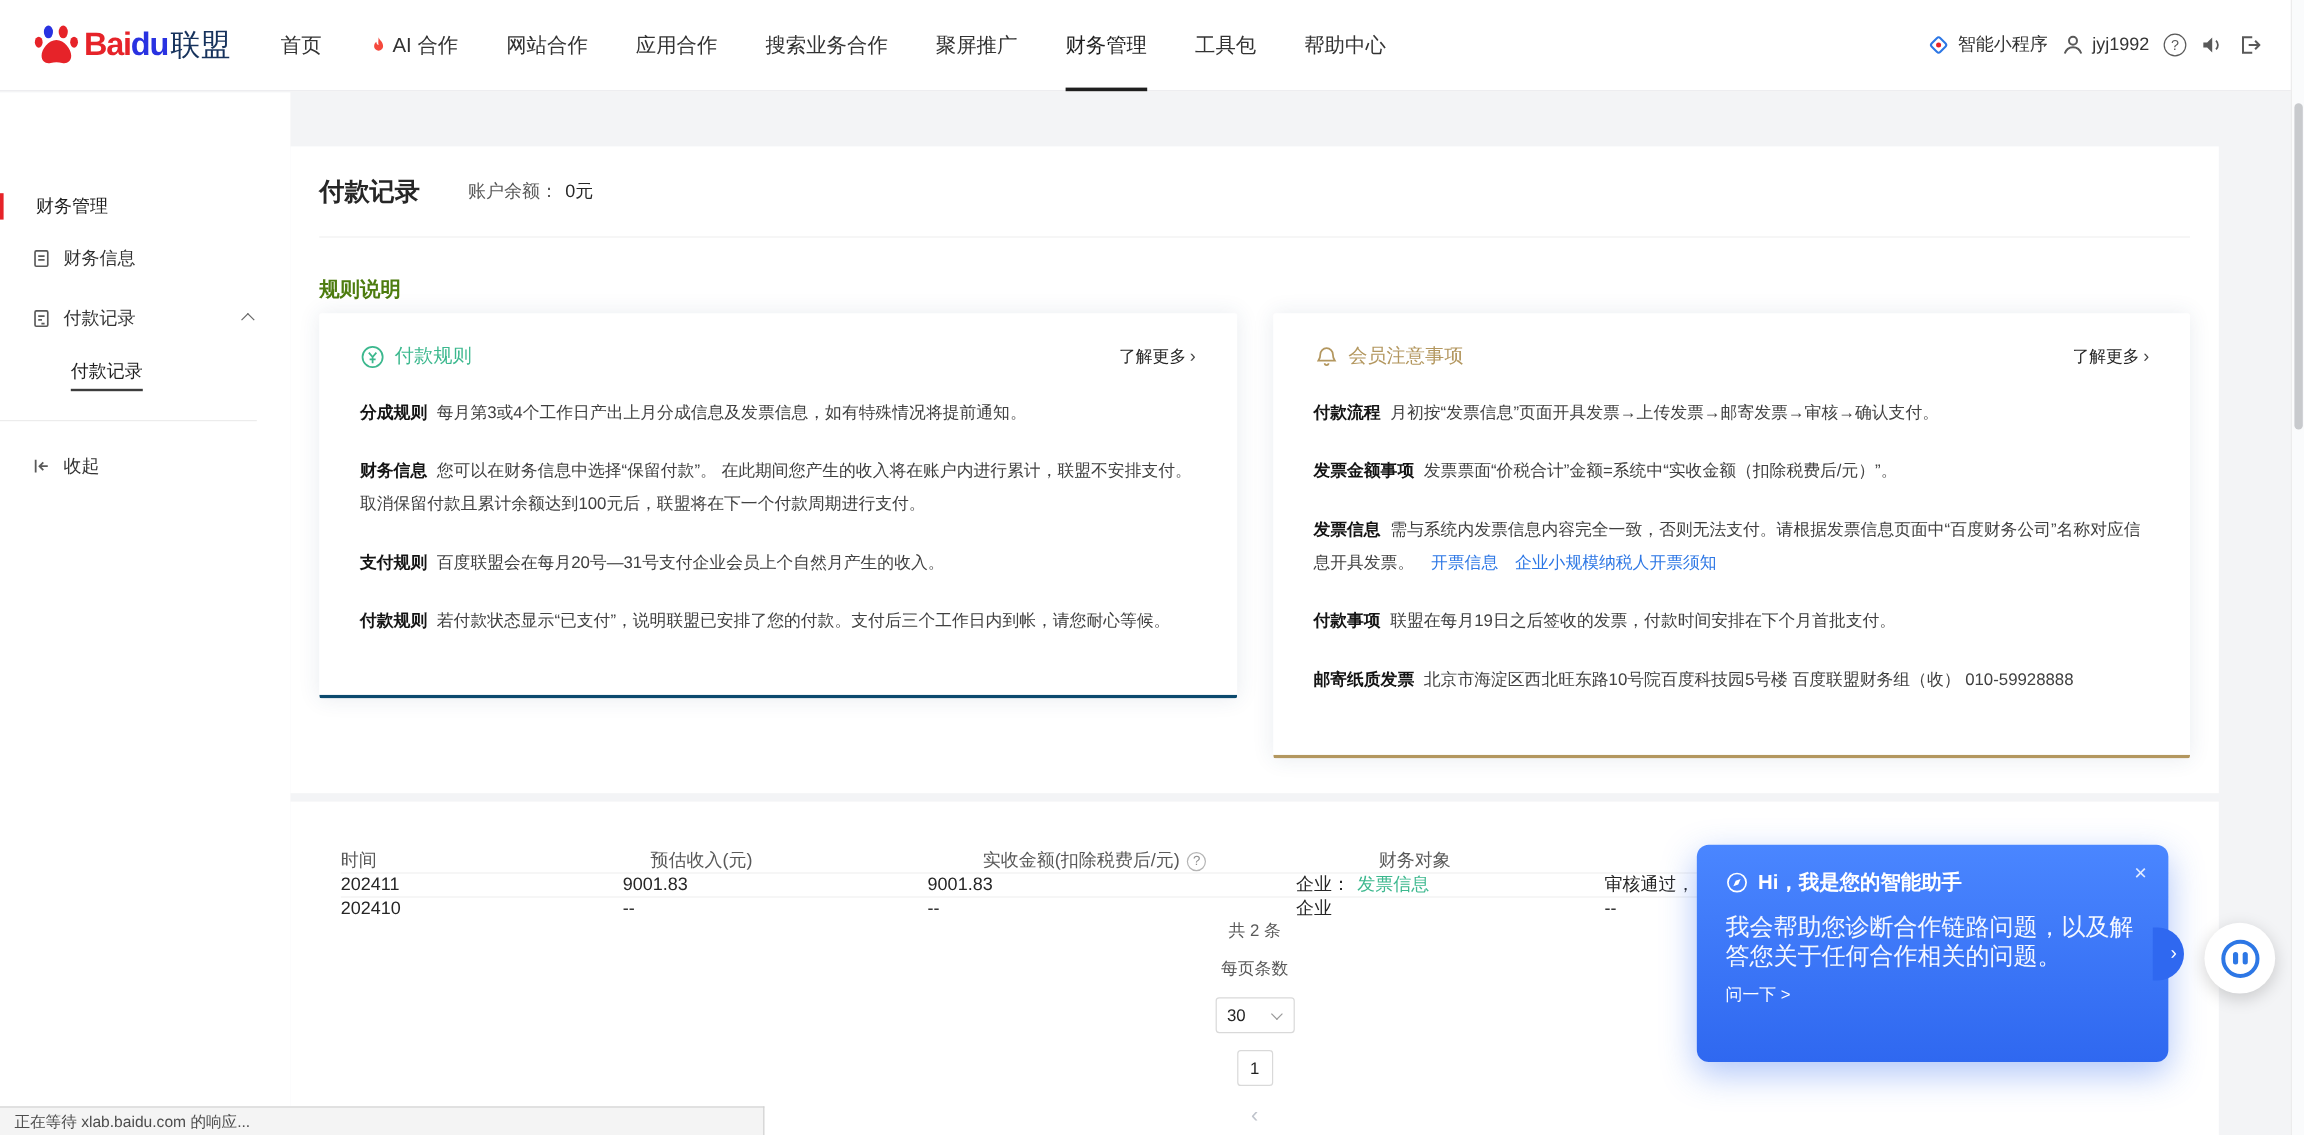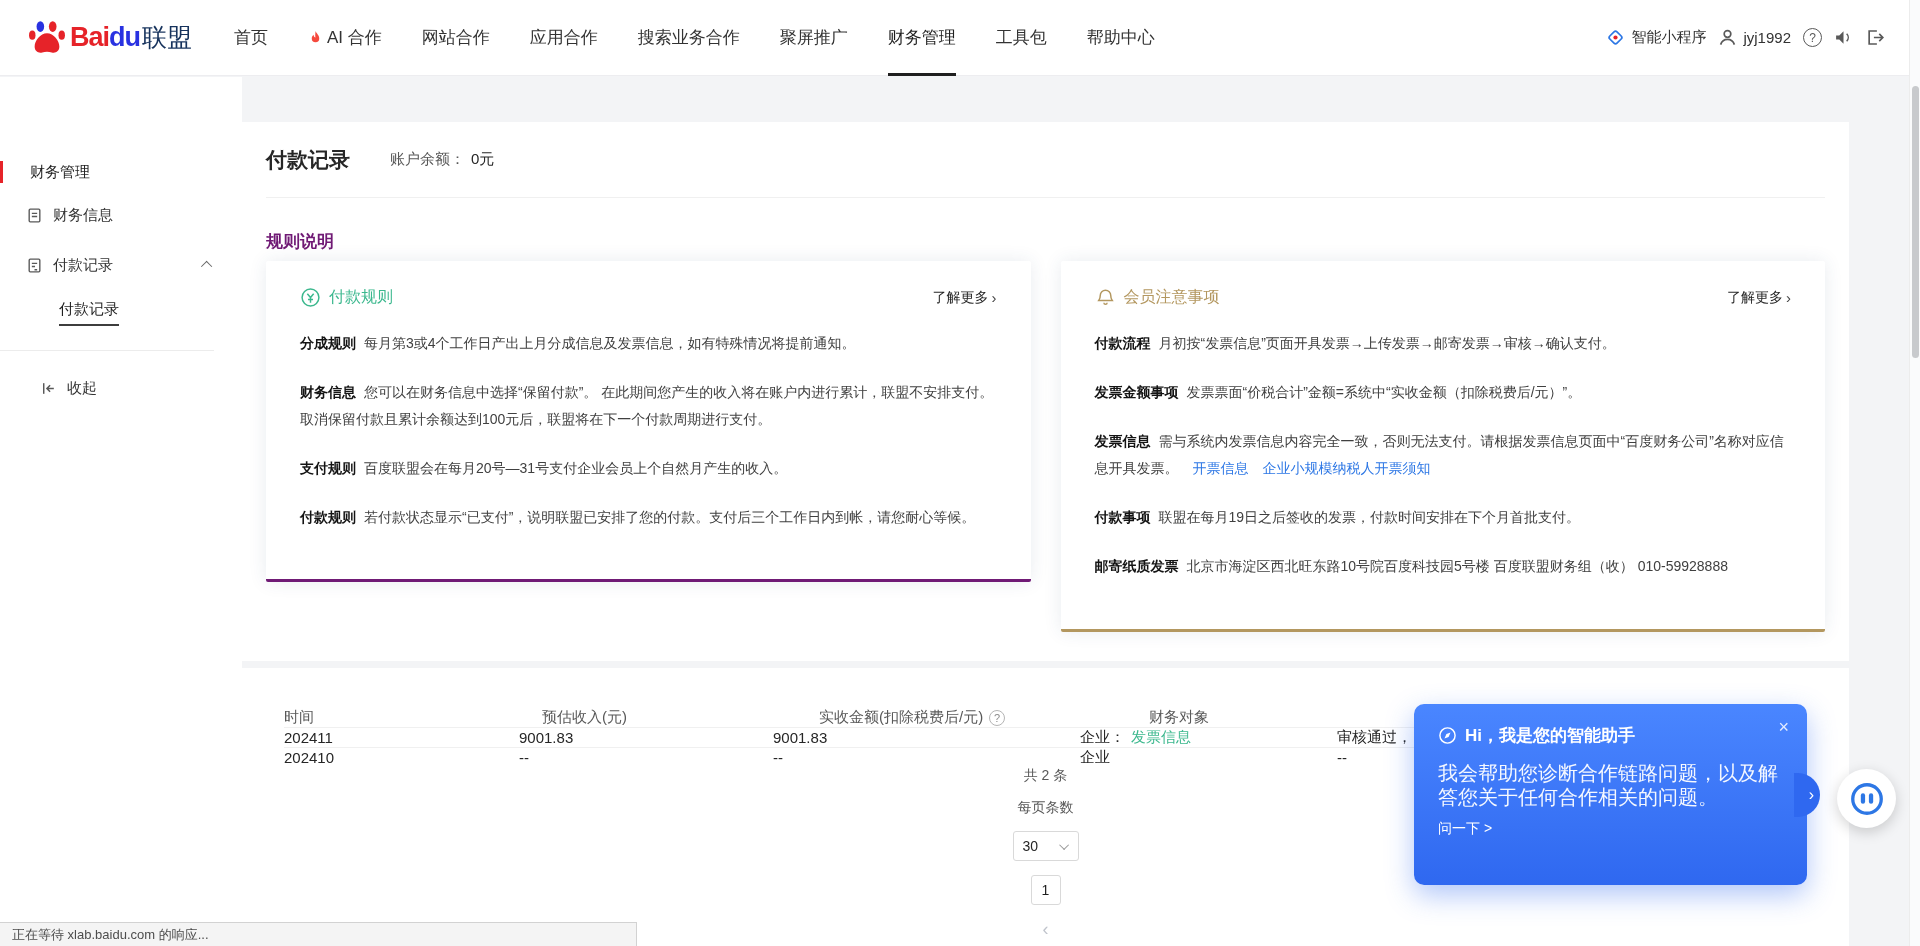--- a/index.html
+++ b/index.html
@@ -57,45 +57,45 @@
     margin-left:auto; margin-right:30px; width:8px; height:8px;
     border-left:1.5px solid #666; border-top:1.5px solid #666; transform:rotate(45deg) translateY(2px);
   }
   .side-sub {
     height:46px; display:flex; align-items:center; padding-left:59px; cursor:pointer;
   }
   .side-sub span { color:#1f1f1f; padding-bottom:5px; border-bottom:2px solid #3d3d3d; }
   .side-divider { height:1px; background:#ececec; margin:14px 28px 0 0; }
   .side-collapse {
     height:50px; margin-top:12px; display:flex; align-items:center; gap:10px;
-    padding-left:40px; color:#333; cursor:pointer;
+    padding-left:26px; color:#333; cursor:pointer;
   }
   .side-collapse svg { width:17px; height:17px; }
 
   
   .main {
     position:absolute; top:77px; left:242px; right:0; bottom:0;
     display:flex; flex-direction:column; padding:45px 71px 0 0;
     background:#f3f4f6;
   }
   .panel { background:#fff; }
   .panel1 { height:539px; padding:0 24px; }
   .title-row { height:76px; display:flex; align-items:center; border-bottom:1px solid #f0f0f0; }
   .page-title { font-size:21px; font-weight:bold; color:#262626; }
   .balance { margin-left:40px; font-size:15px; color:#595959; }
   .balance b { color:#262626; font-weight:normal; margin-left:6px; }
 
   .rules { padding-top:32px; }
-  .rules-heading { font-size:17px; font-weight:bold; color:#701a75; }
+  .rules-heading { font-size:17px; font-weight:bold; color:#4d7c0f; }
   .cards { display:flex; gap:30px; margin-top:8px; align-items:flex-start; }
   .card {
     flex:1; background:#fff; border-radius:2px; padding:26px 34px 30px;
     box-shadow:0 0 18px rgba(40,70,110,.10);
   }
-  .card.green { border-bottom:3px solid #701a75; min-height:321px; }
+  .card.green { border-bottom:3px solid #0c4a6e; min-height:321px; }
   .card.gold  { border-bottom:3px solid #b3975f; min-height:371px; }
   .card-head { display:flex; align-items:center; gap:8px; }
   .card-head svg { width:21px; height:21px; }
   .card-title { font-size:16px; }
   .card.green .card-title { color:#3cb88e; }
   .card.gold  .card-title { color:#b3975f; }
   .more { margin-left:auto; font-size:14px; color:#262626; cursor:pointer; display:flex; align-items:center; gap:3px; }
   .more .chev { font-size:15px; color:#444; }
   .card p { margin-top:22px; font-size:14px; line-height:27px; color:#404040; }
   .card p b { color:#141414; margin-right:8px; }

